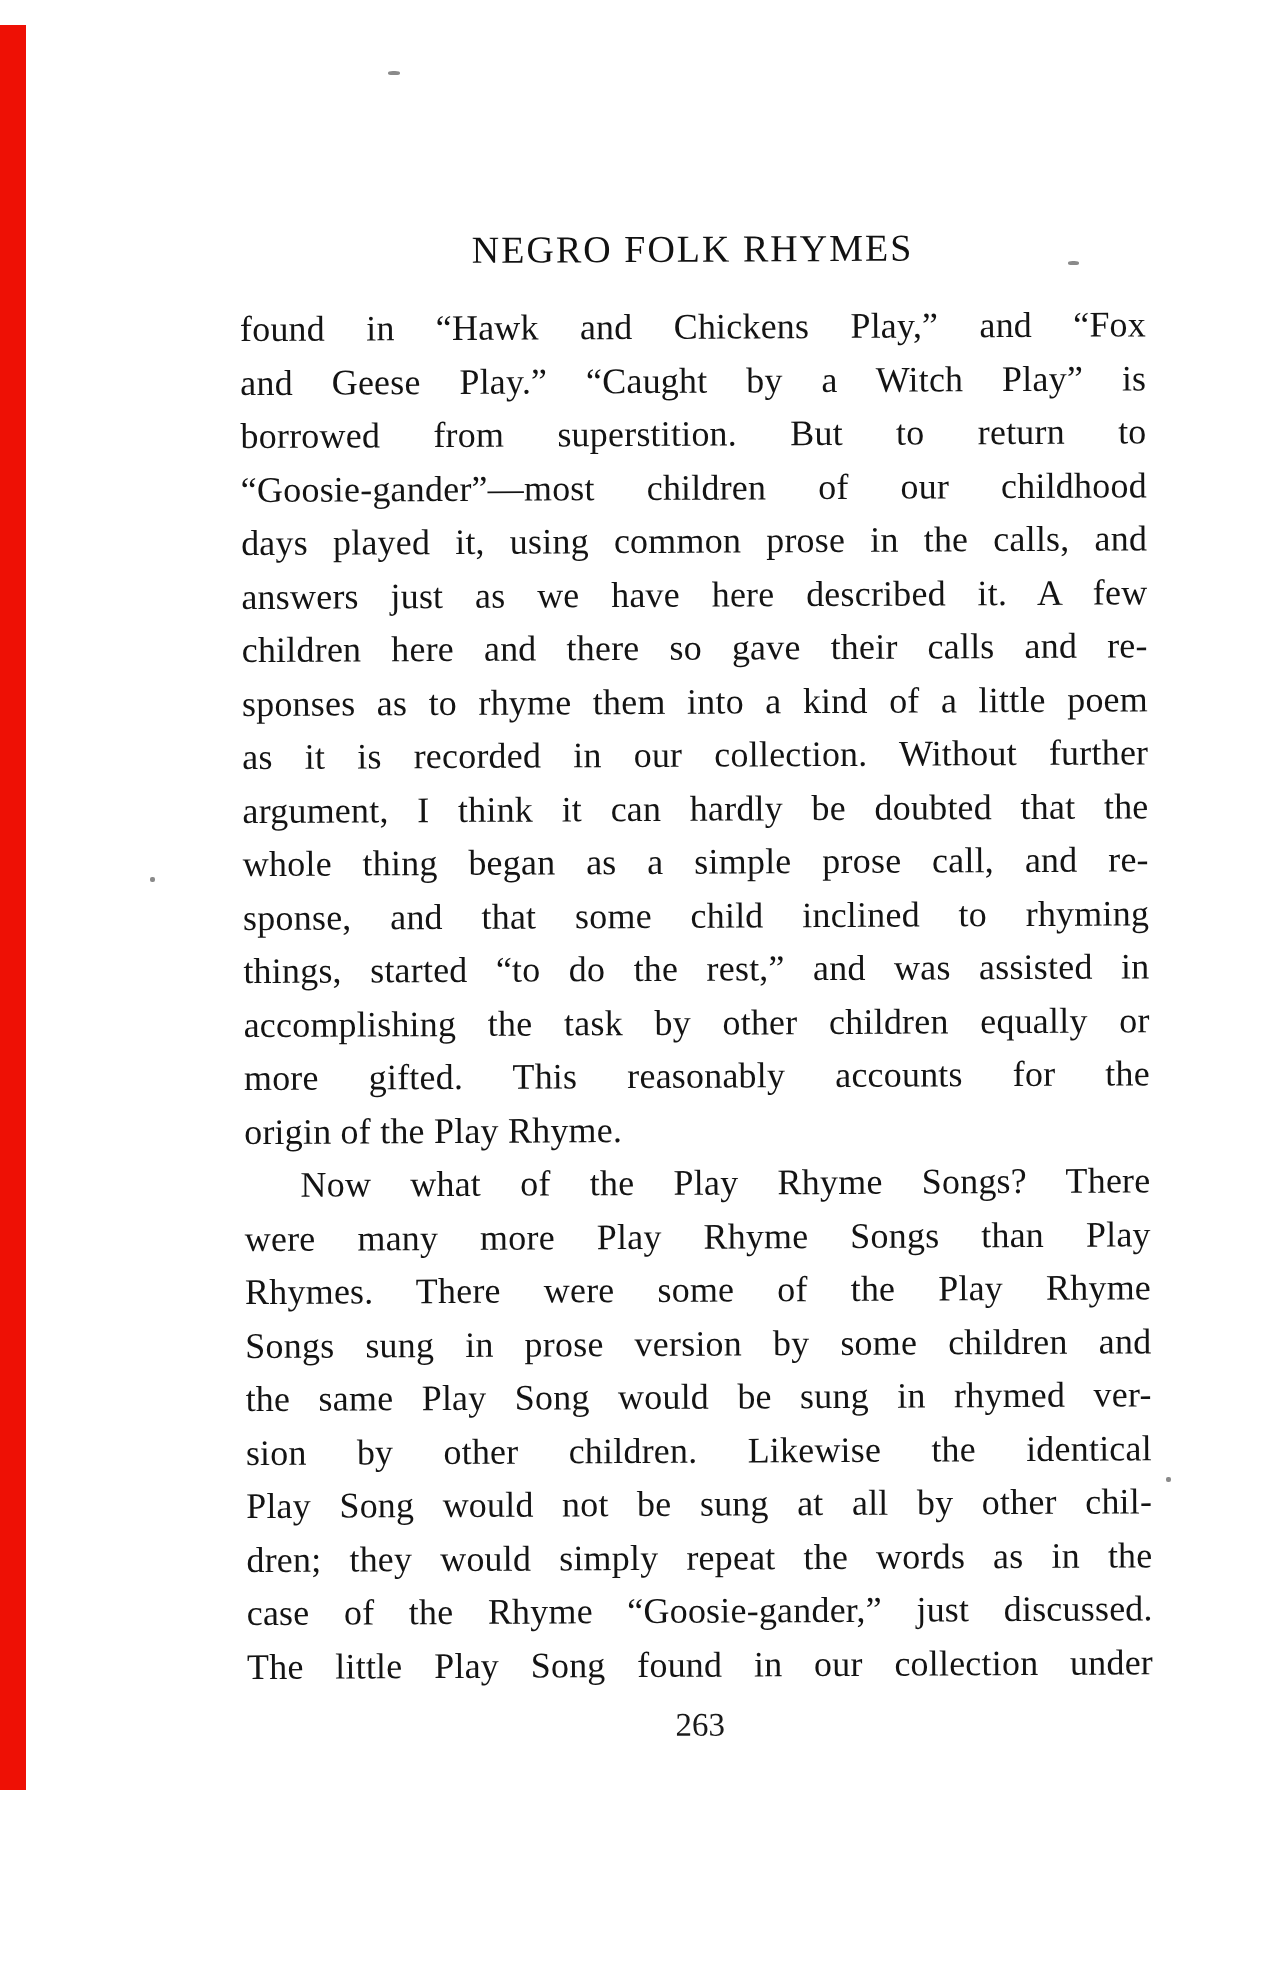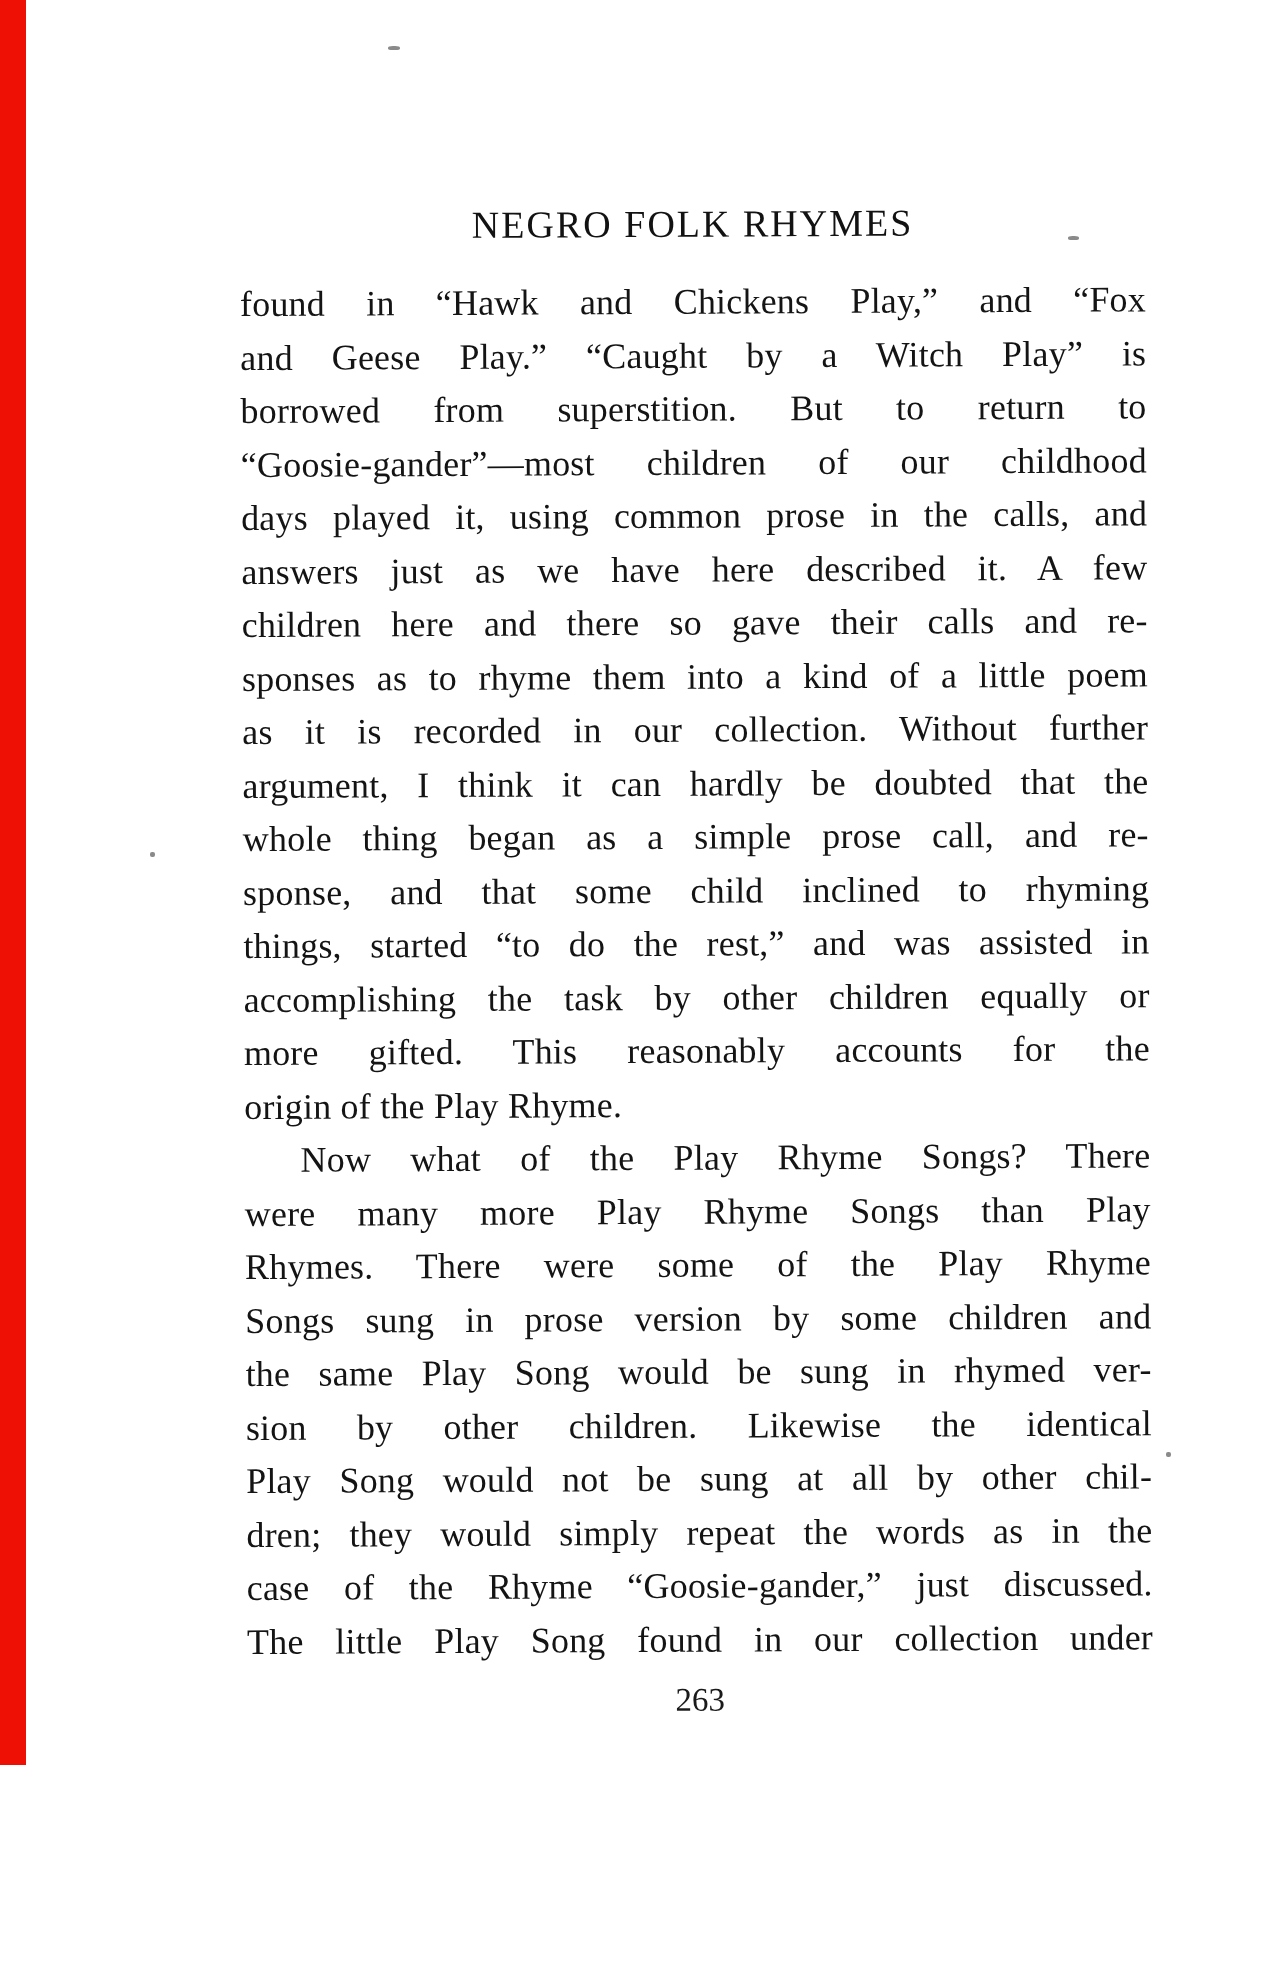--- a/index.html
+++ b/index.html
@@ -4,20 +4,21 @@
 <style>
   html, body { margin: 0; padding: 0; }
   .page {
     position: relative;
     width: 1271px;
     height: 1765px;
     background: #ffffff;
     overflow: hidden;
     font-family: "Liberation Serif", "DejaVu Serif", serif;
     color: #141414;
+    margin-top: 25px;
   }
   .edge-strip {
     position: absolute;
     left: 0; top: 0;
     width: 26px; height: 100%;
     background: #ee1005;
   }
   .scan-content {
     position: absolute;
     left: 0; top: 0; width: 100%; height: 100%;

